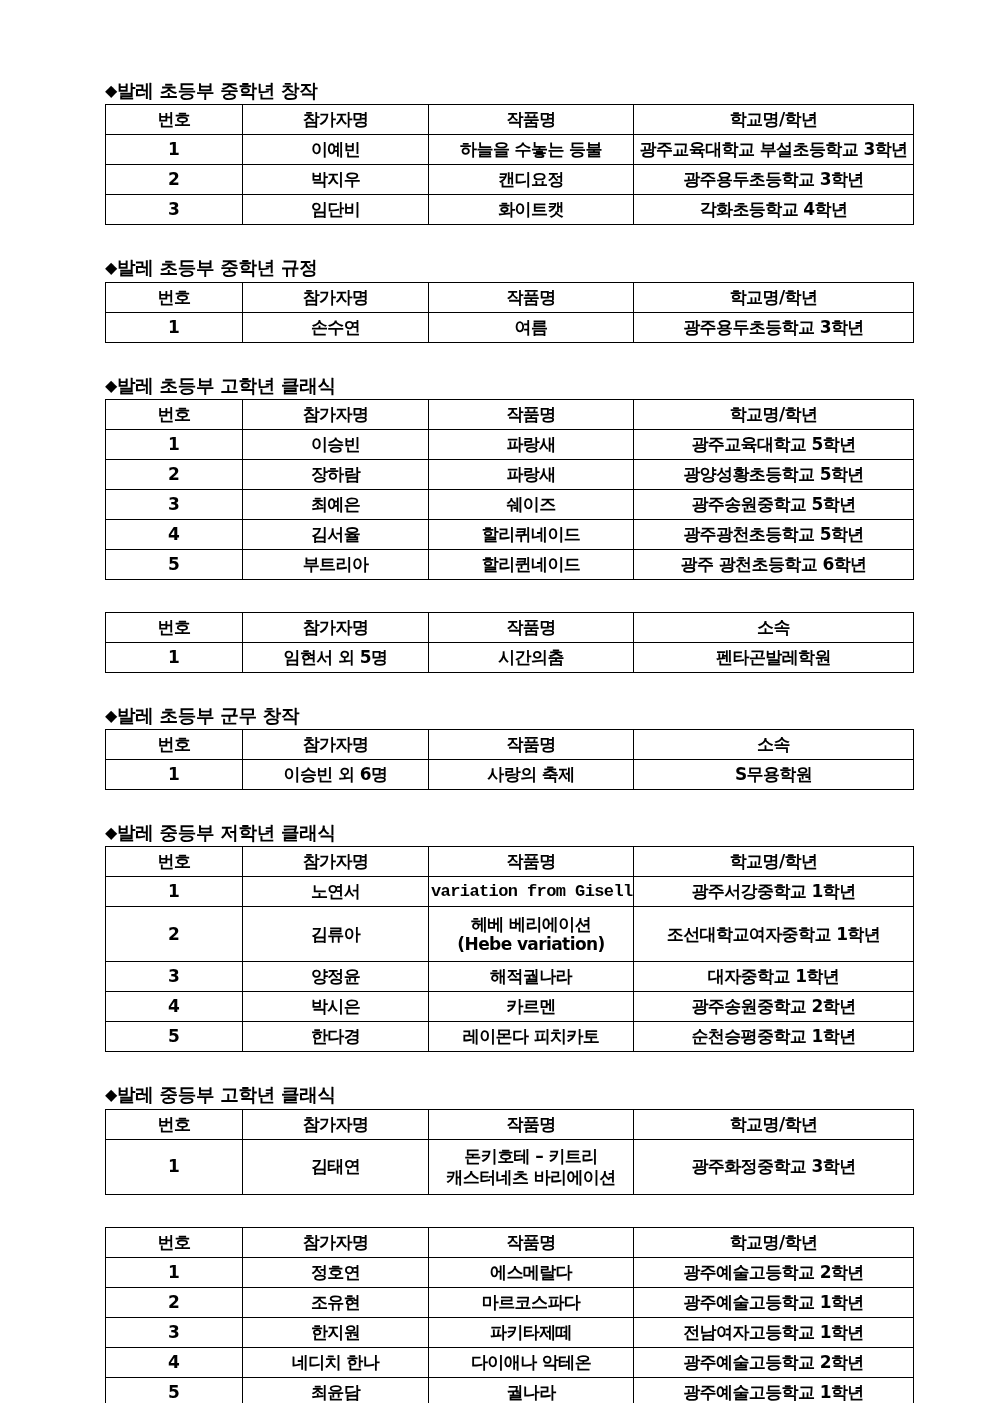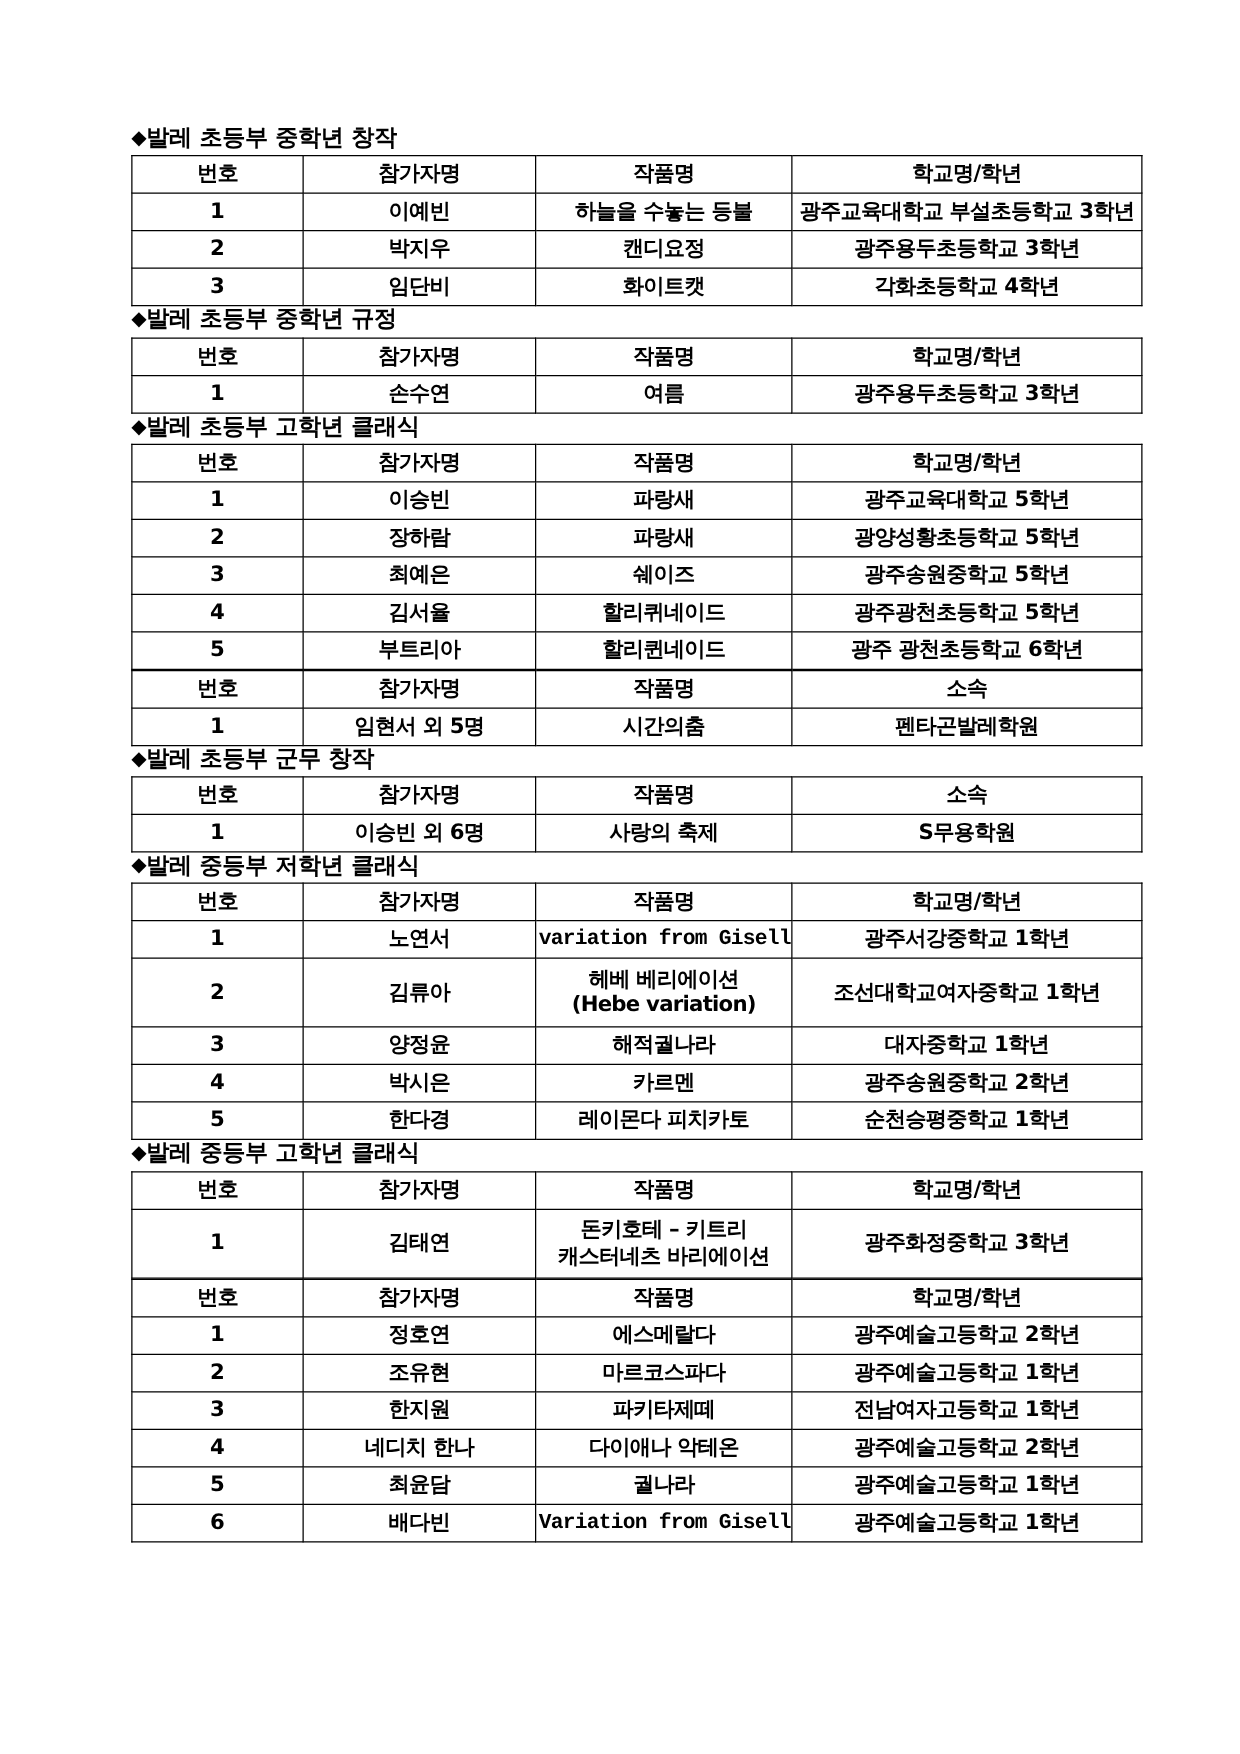--- a/index.html
+++ b/index.html
@@ -13,28 +13,28 @@
     height: 1403px;
     font-family: "DejaVu Sans", "Liberation Sans", sans-serif;
     color: #000000;
     overflow: hidden;
   }
   #page {
     position: relative;
     width: 992px;
     height: 1168px;
     box-sizing: border-box;
-    padding: 100px 0 0 0;
+    padding: 80px 0 0 0;
   }
   .section {
     width: 808px;
     margin: 0 0 0 105px;
   }
   .section + .section {
-    margin-top: 0;
+    margin-top: 32px;
   }
   .section-heading {
     font-size: 18.5px;
     font-weight: bold;
     letter-spacing: -0.3px;
     line-height: 1.15;
     margin: 0 0 3px 0;
     white-space: pre;
   }
   .bullet {

